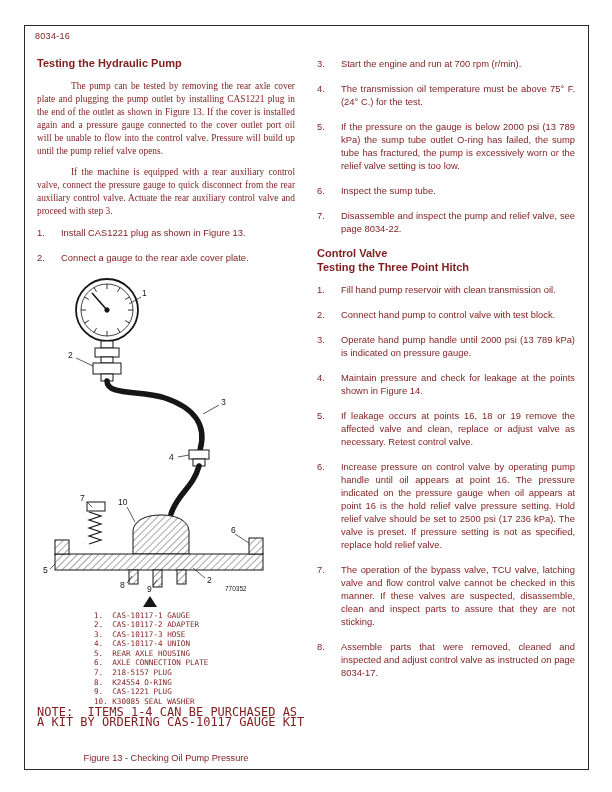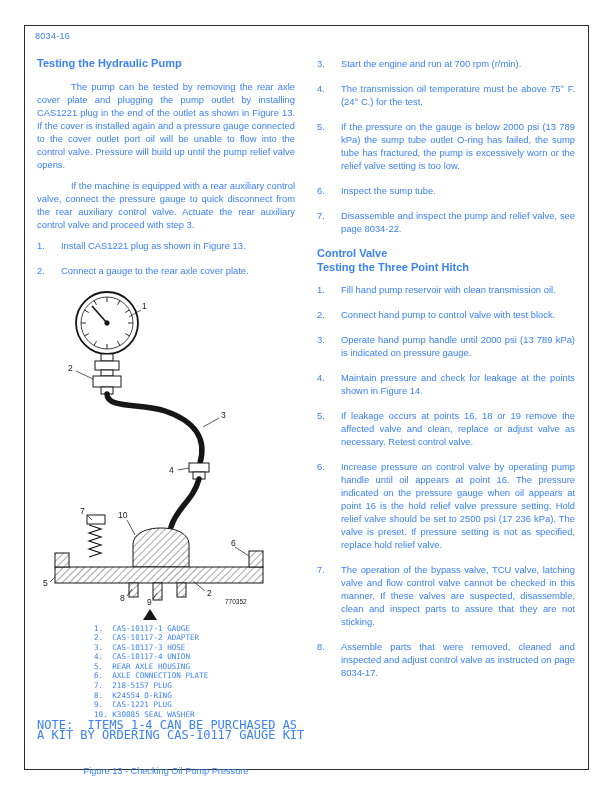--- a/index.html
+++ b/index.html
@@ -1,18 +1,18 @@
 <!DOCTYPE html>
 <html><head>
 <meta charset="utf-8">
 <style>
   html,body { margin:0; padding:0; background:#e8e8e8; }
   .page {
     position:relative; width:612px; height:792px; margin:0 auto;
-    background:#ffffff; color:#3b82f6;
+    background:#ffffff; color:#7f1d1d;
     font-family:"Liberation Sans", sans-serif;
     overflow:hidden;
   }
   .frame {
     position:absolute; left:24px; top:25px; width:563px; height:743px;
     border:1px solid #2b2b2b; pointer-events:none;
   }
   .page-num {
     position:absolute; left:35px; top:31px;
     font-size:9px; letter-spacing:0.3px;
@@ -21,21 +21,21 @@
     position:absolute; top:57px; font-size:9.4px; line-height:13px;
     text-align:justify;
   }
   .col-left  { left:37px;  width:258px; }
   .col-right { left:317px; width:258px; }
   .sec-heading {
     font-size:11px; font-weight:bold; line-height:13.5px;
     margin:0 0 9px 0; text-align:left;
   }
   .sec-heading-2 { margin:6px 0 9px 0; }
-  .para { margin:0 0 8px 0; text-indent:34px; }
+  .para { margin:0 0 8px 0; text-indent:34px;font-family:Liberation Serif, serif; }
   .step { display:flex; margin:0 0 12px 0; }
   .step .num { flex:none; width:24px; }
   .step .txt { flex:1; text-align:justify; }
   .figure { margin-top:6px; }
   .figure svg { display:block; }
   .arrow-up {
     width:0; height:0; margin:2px 0 4px 106px;
     border-left:7px solid transparent;
     border-right:7px solid transparent;
     border-bottom:11px solid #161616;

